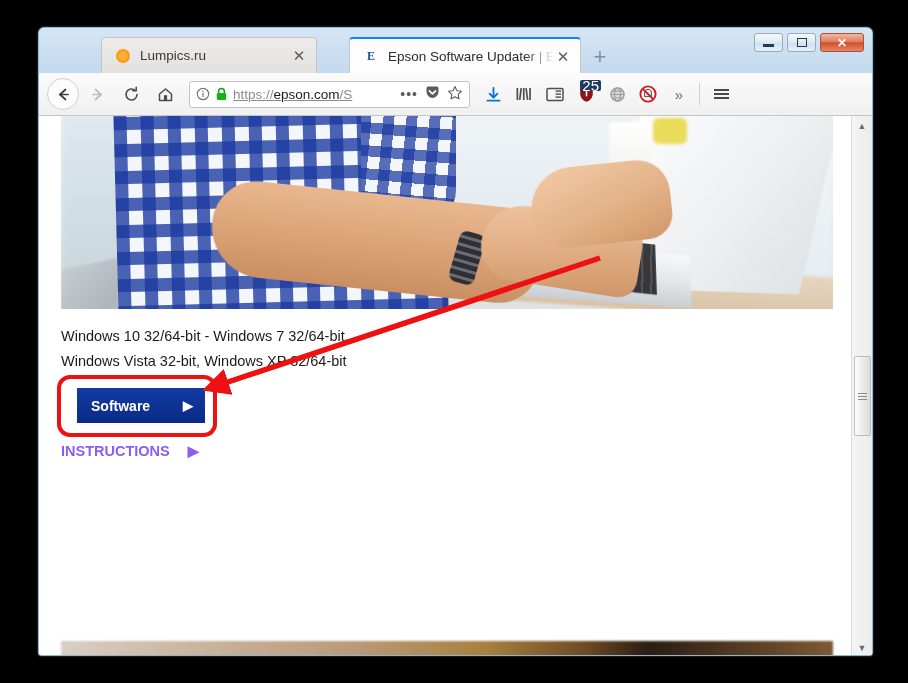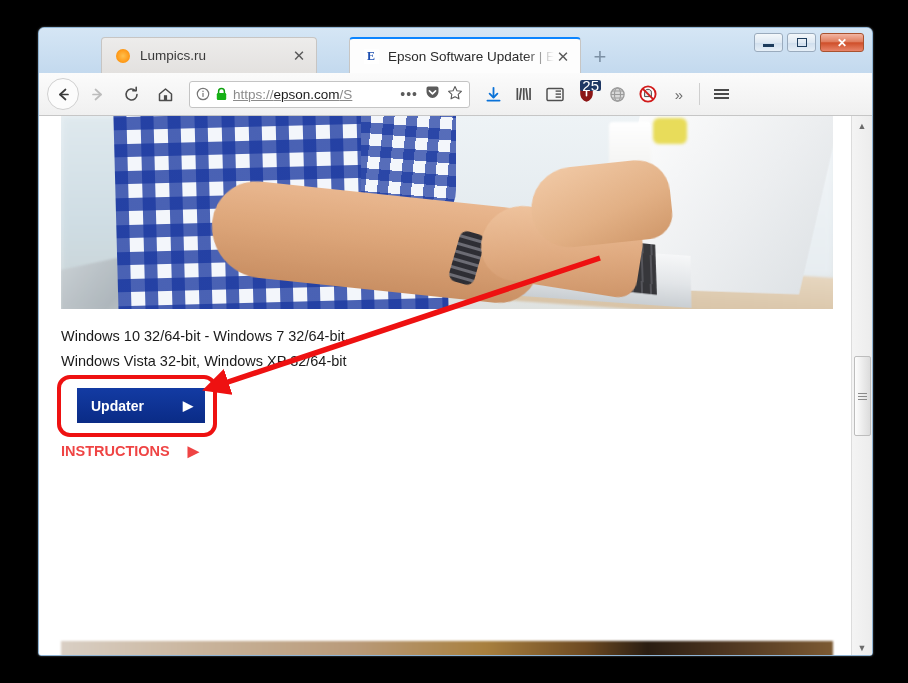--- a/index.html
+++ b/index.html
@@ -278,21 +278,21 @@
     width: 128px; height: 35px;
     background: linear-gradient(180deg,#133ba3 0%,#0a2b86 100%);
     color: #fff; font-size: 14px; font-weight: bold;
     display: flex; align-items: center; justify-content: space-between;
     padding: 0 12px 0 14px;
   }
   #download-button .dl-arrow { font-size: 13px; }
 
   #instructions-link {
     position: absolute; left: 0; top: 327px;
-    font-size: 14.5px; font-weight: bold; color: #ef4444;
+    font-size: 14.5px; font-weight: bold; color: #8b5cf6;
     display: flex; align-items: center; gap: 18px; white-space: nowrap;
   }
 
   #next-image-strip {
     position: absolute; left: 0; top: 525px; width: 772px; height: 22px;
     background: linear-gradient(90deg,#d9cfc4 0%,#c9b49c 18%,#b99a79 38%,#a8803f 55%,#6d4a22 68%,#2a1d12 76%,#4d3520 86%,#7c5a33 100%);
     filter: blur(1.2px);
   }
 
   
@@ -511,21 +511,21 @@
         <div class="arm"></div>
         <div class="bracelet"></div>
         <div class="hand1"></div>
         <div class="hand2"></div>
       </div>
 
       <div id="sys-line1">Windows 10 32/64-bit - Windows 7 32/64-bit,</div>
       <div id="sys-line2">Windows Vista 32-bit, Windows XP 32/64-bit</div>
 
       <div id="download-button">
-        <span>Updater</span>
+        <span>Software</span>
         <span class="dl-arrow">▶</span>
       </div>
 
       <div id="instructions-link">
         <span>INSTRUCTIONS</span>
         <span>▶</span>
       </div>
 
       <div id="next-image-strip"></div>
     </div>

